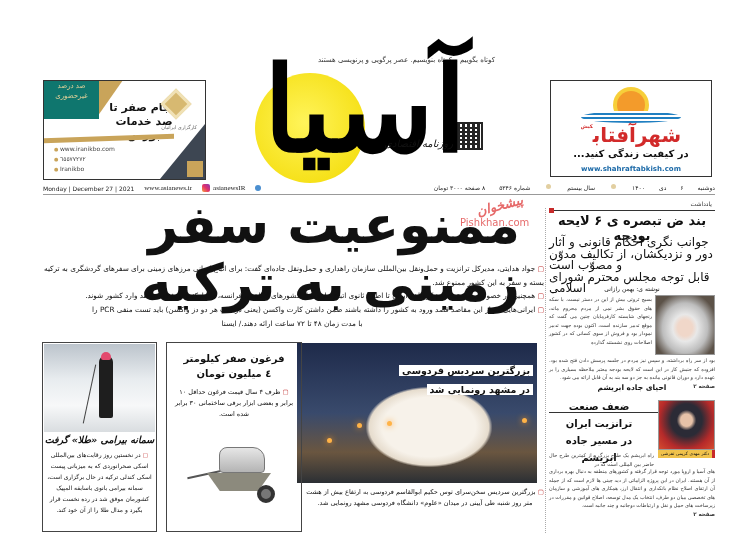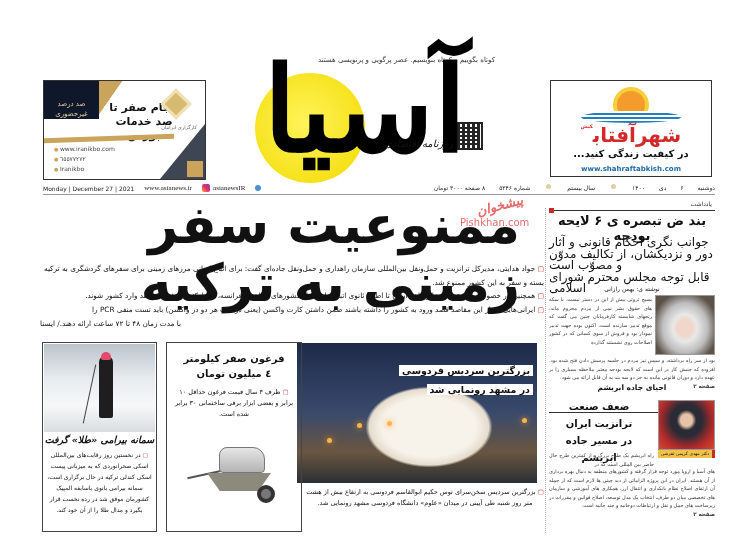--- a/index.html
+++ b/index.html
@@ -1,21 +1,21 @@
 <!DOCTYPE html>
 <html><head>
 <meta charset="utf-8">
 <style>
   * { box-sizing: border-box; margin: 0; padding: 0; }
   body { width: 755px; height: 540px; background: #ffffff; overflow: hidden; position: relative; font-family: "DejaVu Sans", sans-serif; color: #111; }
   .abs { position: absolute; }
 
   
   .ad-left { left: 43px; top: 80px; width: 163px; height: 100px; border: 1px solid #333; background: #fff; overflow: hidden; }
-  .ad-left .dark-band { position: absolute; left: 0; top: 0; width: 55px; height: 38px; background: #0f172a; color: #e8d39a; font-size: 7px; text-align: center; padding-top: 18px; line-height: 10px; direction: rtl; }
+  .ad-left .dark-band { position: absolute; left: 0; top: 0; width: 55px; height: 38px; background: #0f766e; color: #e8d39a; font-size: 7px; text-align: center; padding-top: 0; line-height: 10px; direction: rtl; }
   .ad-left .gold-band { position: absolute; left: 40px; top: 0; width: 25px; height: 38px; background: #c9a45a; transform: skewX(-35deg); }
   .ad-left .headline { position: absolute; left: 60px; top: 20px; width: 80px; font-size: 11px; font-weight: bold; direction: rtl; text-align: center; line-height: 14px; }
   .ad-left .logo-diamond { position: absolute; right: 18px; top: 12px; width: 22px; height: 22px; background: #d7b971; transform: rotate(45deg); border: 3px solid #f0e1b5; }
   .ad-left .logo-cap { position: absolute; right: 8px; top: 43px; font-size: 5px; color: #666; direction: rtl; }
   .ad-left .bottom-dark { position: absolute; right: 0; bottom: 0; width: 45px; height: 55px; background: #3d4652; clip-path: polygon(100% 0, 100% 100%, 0 100%); }
   .ad-left .bottom-gold { position: absolute; right: 2px; bottom: 2px; width: 16px; height: 16px; background: #c9a45a; }
   .ad-left .gold-line { position: absolute; left: 0; top: 55px; width: 130px; height: 5px; background: #c9a45a; transform: skewY(-2deg); }
   .ad-left .contacts { position: absolute; left: 10px; top: 63px; font-size: 6px; color: #444; line-height: 10px; }
   .ad-left .contacts span::before { content: "● "; color: #c9a45a; font-size: 5px; }
 
@@ -47,21 +47,21 @@
   .dot { display: inline-block; width: 5px; height: 5px; border-radius: 50%; background: #e2cfa1; margin: 0 2px; }
 
   
   .kicker-label { right: 43px; top: 200px; font-size: 6px; direction: rtl; color: #333; }
   .main-head { left: 40px; top: 196px; width: 480px; font-size: 52px; font-weight: bold; direction: rtl; text-align: right; line-height: 58px; letter-spacing: -1px; }
   .watermark { left: 460px; top: 217px; font-size: 10px; color: #e04646; opacity: .8; }
   .watermark-fa { left: 476px; top: 198px; font-size: 13px; color: #e04646; font-style: italic; font-weight: bold; opacity: .8; transform: rotate(-15deg); }
   .lead { left: 40px; top: 262px; width: 504px; font-size: 7.3px; direction: rtl; text-align: right; line-height: 13px; }
   .lead p { margin: 0; }
   .lead p::before { content: "▢ "; color: #c03030; font-size: 7px; }
-  .lead p.center { text-align: left; }
+  .lead p.center { text-align: center; }
   .lead p.center::before { content: ""; }
 
   .vdivider { left: 545px; top: 208px; width: 0; height: 325px; border-left: 1px dotted #aaa; }
 
   
   .note-rule { left: 549px; top: 210px; width: 166px; height: 1px; background: #333; }
   .note-rule::before { content: ""; position: absolute; left: 0; top: -2px; width: 5px; height: 5px; background: #c72a2a; }
   .note-title { left: 549px; top: 213px; width: 166px; font-size: 13px; font-weight: bold; direction: rtl; text-align: center; }
   .note-sub { left: 549px; top: 237px; width: 166px; font-size: 12px; direction: rtl; text-align: left; line-height: 11.5px; }
   .note-author { left: 549px; top: 285px; width: 166px; font-size: 6px; direction: rtl; text-align: center; }

